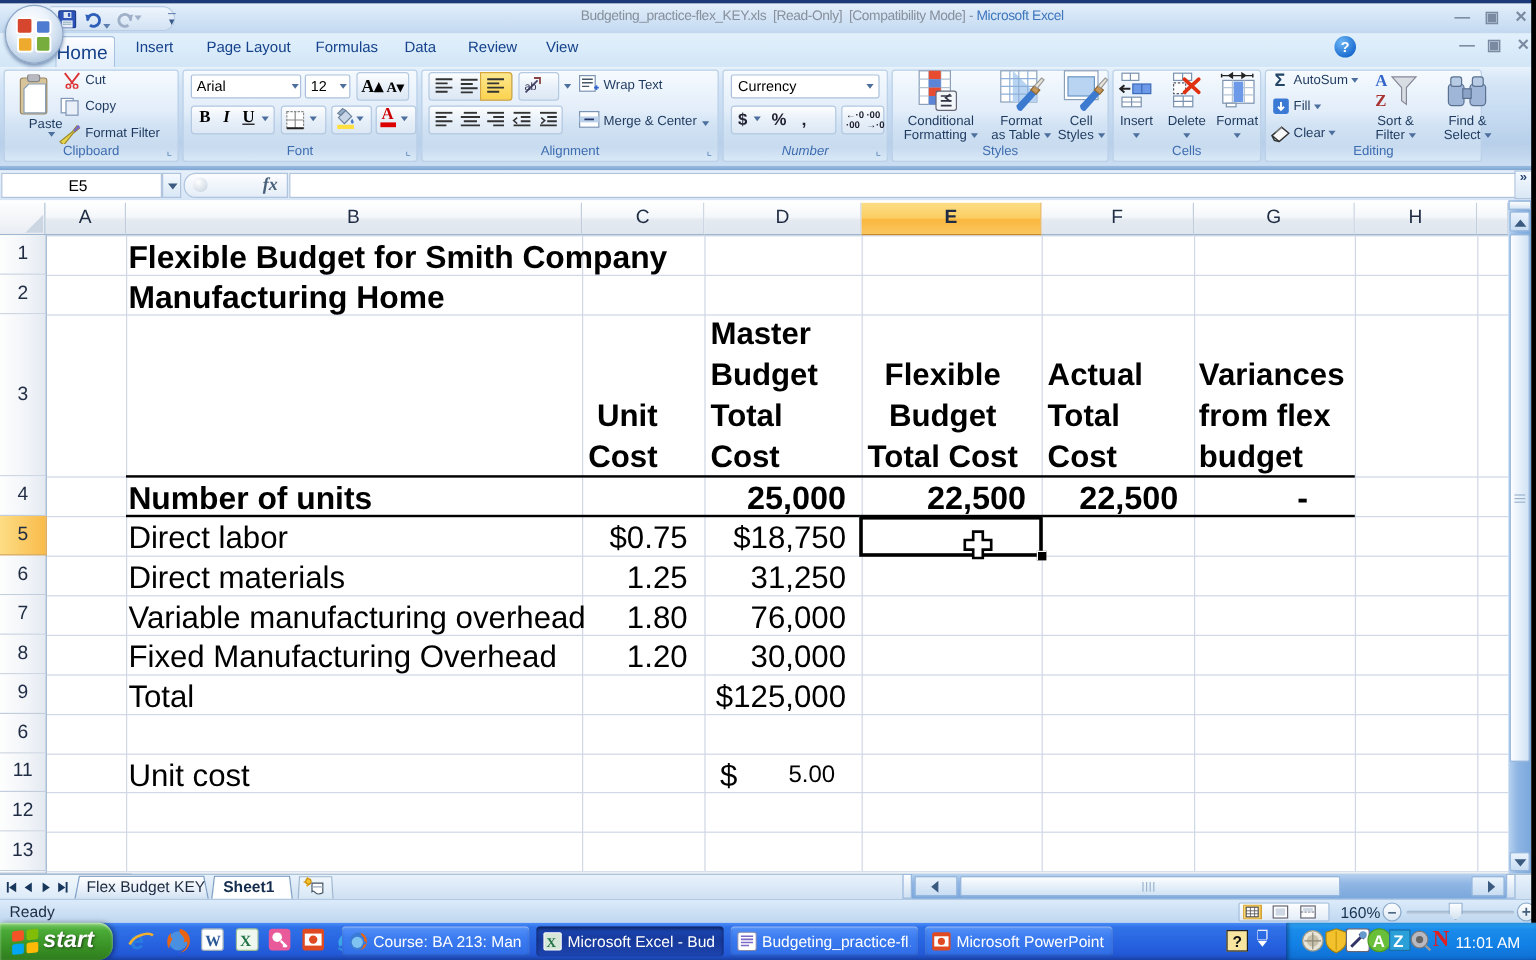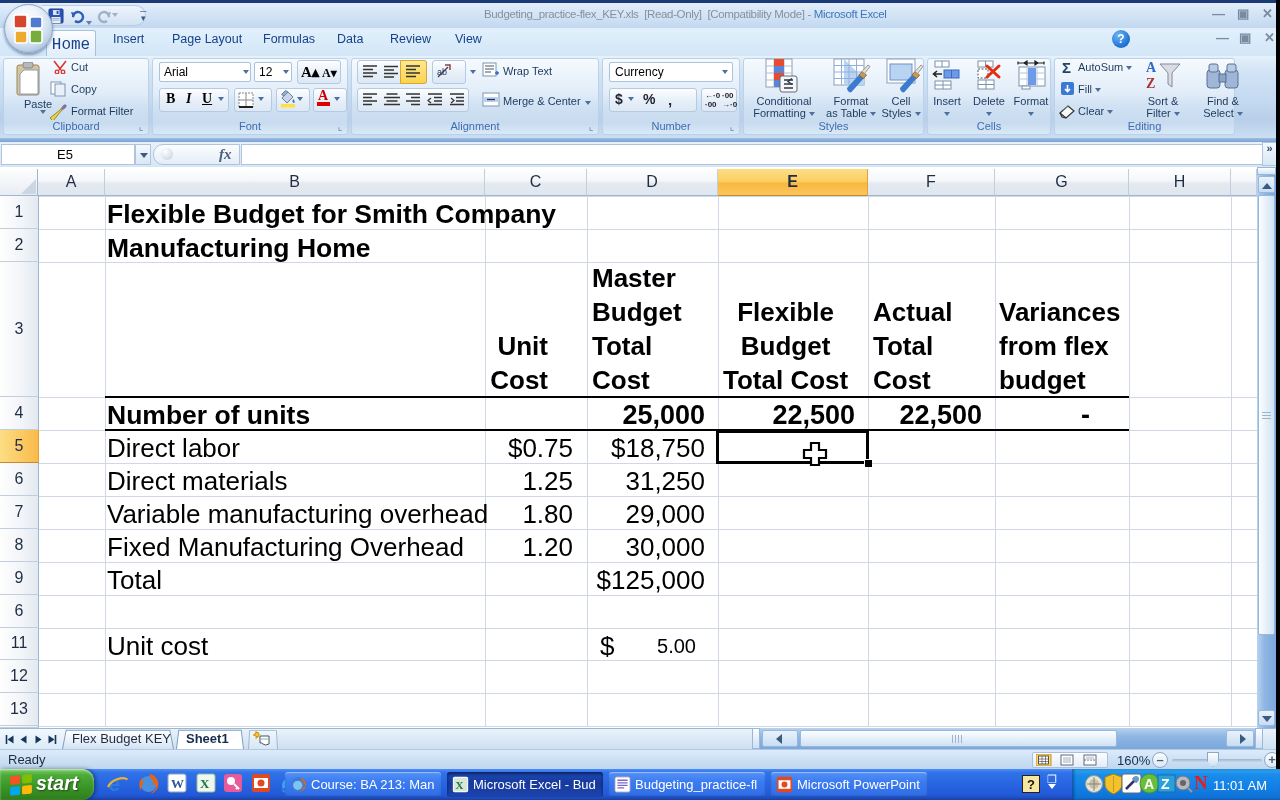--- a/index.html
+++ b/index.html
@@ -14,21 +14,21 @@
 .winbtn { top:9px; height:12px; color:#7a8aa0; font-size:13px; font-weight:bold; line-height:10px;}
 #qat { left:42px; top:5px; width:104px; height:21px; border-radius:0 11px 11px 0;
   background:linear-gradient(#eef5fd,#d2e2f3); border:1px solid #b9cde4; border-left:none;}
 #officeball { left:4px; top:4px; width:49px; height:49px; border-radius:50%;
   background:radial-gradient(circle at 42% 32%, #ffffff 0%, #ecf3fb 35%, #ccdcee 62%, #a4bcd6 85%, #8fa8c6 100%);
   border:1px solid #8aa4c4; box-shadow:0 2px 3px rgba(40,70,120,.5); z-index:30;}
 #tabrow { left:0; top:28px; width:1280px; height:28px;
   background:linear-gradient(#e2f0fc,#d2e6f7); }
 .rtab { top:32px; height:24px; color:#15428b; font-size:12.5px; }
 #tab-home { left:46px; top:30px; width:50px; height:26px; background:linear-gradient(#fdfeff,#f0f6fd 45%,#e2eefb);
-  border:1px solid #a6c1e0; border-bottom:none; border-radius:3px 3px 0 0; color:#15428b; text-align:center; padding-top:5px;font-family:Liberation Mono, monospace;}
+  border:1px solid #a6c1e0; border-bottom:none; border-radius:3px 3px 0 0; color:#15428b; text-align:left; padding-top:5px;}
 #ribbon { left:0; top:56px; width:1280px; height:82px;
   background:linear-gradient(#e6f1fb 0%, #d3e4f6 18%, #c3d9f0 55%, #b8cfea 78%, #cbdef2 100%); }
 #ribbonline { left:0; top:138px; width:1280px; height:4px; background:linear-gradient(#9dbde2,#7ba3d1); }
 .rgroup { top:58px; height:77px; border-radius:3px;
   border:1px solid #bcd1e8;
   background:linear-gradient(#f5fafe 0%, #e2edf9 45%, #d0e2f3 62%, #c8dbef 85%, #d9e9f7 100%); }
 .glabel { top:120px; height:14px; text-align:center; font-size:11px; color:#3e6cb0; }
 .launcher { top:122px; width:10px; height:10px; color:#5e86ba; font-size:10px; line-height:10px; text-align:center;}
 .rlbl { font-size:11px; color:#1e395e; white-space:nowrap; }
 .rlblc { font-size:11px; color:#1e395e; text-align:center; line-height:12px; }
@@ -239,21 +239,21 @@
 <div class="abs rlbl" style="left:503px;top:65px;">Wrap Text</div>
 <svg class="abs" style="left:482px;top:92px;" width="18" height="16" viewBox="0 0 18 16">
     <rect x="1" y="1" width="16" height="13" fill="#fff" stroke="#7d95b5"></rect>
     <rect x="1" y="5" width="16" height="5" fill="#bcd2ea"></rect>
     <path d="M5 7.5 h8" stroke="#236" stroke-width="1.3"></path>
   </svg>
 <div class="abs rlbl" style="left:503px;top:95px;">Merge &amp; Center</div>
 <div class="abs daw" style="left:585px;top:101px;"><span class="da"></span></div>
 
 <div class="abs rgroup" style="left:602px;width:138px;"></div>
-<div class="abs glabel" style="left:602px;width:138px;">Number</div>
+<div class="abs glabel" style="left:602px;width:138px;font-style:italic;">Number</div>
 <div class="abs launcher" style="left:727px;">⌞</div>
 <div class="abs dd-box" style="left:609px;top:62px;width:124px;height:20px;padding:2px 5px;">Currency</div>
 <div class="abs daw" style="left:722px;top:70px;"><span class="da"></span></div>
 <div class="abs sbtn" style="left:609px;top:88px;width:88px;height:24px;"></div>
 <div class="abs" style="left:615px;top:91px;font-size:14px;font-weight:bold;color:#223;">$</div>
 <div class="abs daw" style="left:628px;top:97px;"><span class="da"></span></div>
 <div class="abs" style="left:643px;top:91px;font-size:14px;font-weight:bold;color:#223;">%</div>
 <div class="abs" style="left:668px;top:91px;font-size:15px;font-weight:bold;color:#223;">‚</div>
 <div class="abs sbtn" style="left:701px;top:88px;width:36px;height:24px;"></div>
 <div class="abs" style="left:705px;top:91px;font-size:8px;font-weight:bold;color:#223;line-height:9px;white-space:nowrap;">←·0<br>·00</div>
@@ -423,21 +423,21 @@
 <div class="abs cell b" style="right:298px;top:399px;font-size:27px;">22,500</div>
 <div class="abs cell b" style="right:190px;top:399px;font-size:27px;">-</div>
 <div class="abs cell" style="left:107px;top:432px;font-size:26px;">Direct labor</div>
 <div class="abs cell" style="right:707px;top:432px;font-size:26px;">$0.75</div>
 <div class="abs cell" style="right:575px;top:432px;font-size:26px;">$18,750</div>
 <div class="abs cell" style="left:107px;top:465px;font-size:26px;">Direct materials</div>
 <div class="abs cell" style="right:707px;top:465px;font-size:26px;">1.25</div>
 <div class="abs cell" style="right:575px;top:465px;font-size:26px;">31,250</div>
 <div class="abs cell" style="left:107px;top:498px;font-size:26px;">Variable manufacturing overhead</div>
 <div class="abs cell" style="right:707px;top:498px;font-size:26px;">1.80</div>
-<div class="abs cell" style="right:575px;top:498px;font-size:26px;">29,000</div>
+<div class="abs cell" style="right:575px;top:498px;font-size:26px;">76,000</div>
 <div class="abs cell" style="left:107px;top:531px;font-size:26px;">Fixed Manufacturing Overhead</div>
 <div class="abs cell" style="right:707px;top:531px;font-size:26px;">1.20</div>
 <div class="abs cell" style="right:575px;top:531px;font-size:26px;">30,000</div>
 <div class="abs cell" style="left:107px;top:564px;font-size:26px;">Total</div>
 <div class="abs cell" style="right:575px;top:564px;font-size:26px;">$125,000</div>
 <div class="abs cell" style="left:107px;top:630px;font-size:26px;">Unit cost</div>
 <div class="abs cell" style="left:600px;top:630px;font-size:26px;">$</div>
 <div class="abs cell" style="right:584px;top:630px;font-size:20px;">5.00</div>
 <div class="abs" style="left:105px;top:396px;width:1024px;height:2px;background:#000;"></div>
 <div class="abs" style="left:105px;top:429px;width:1024px;height:2px;background:#000;"></div>

